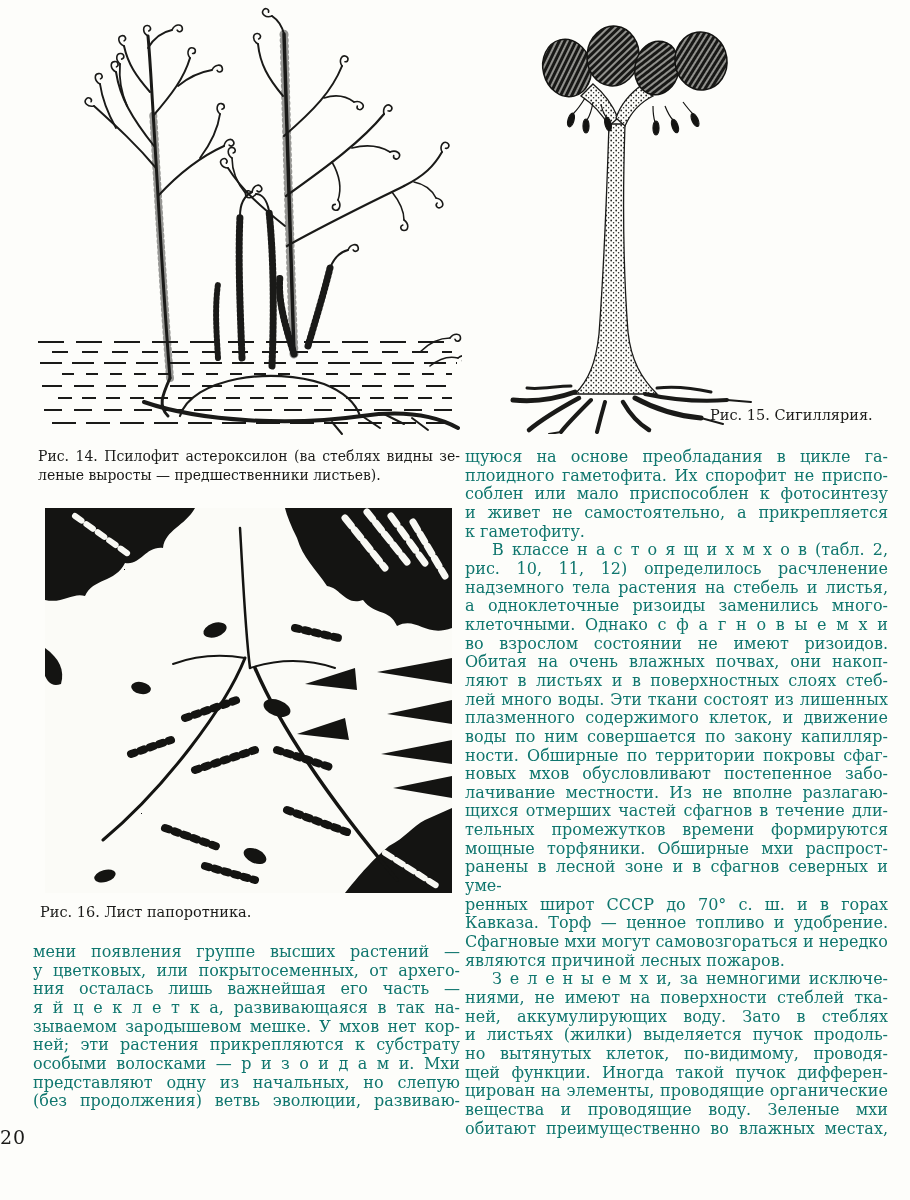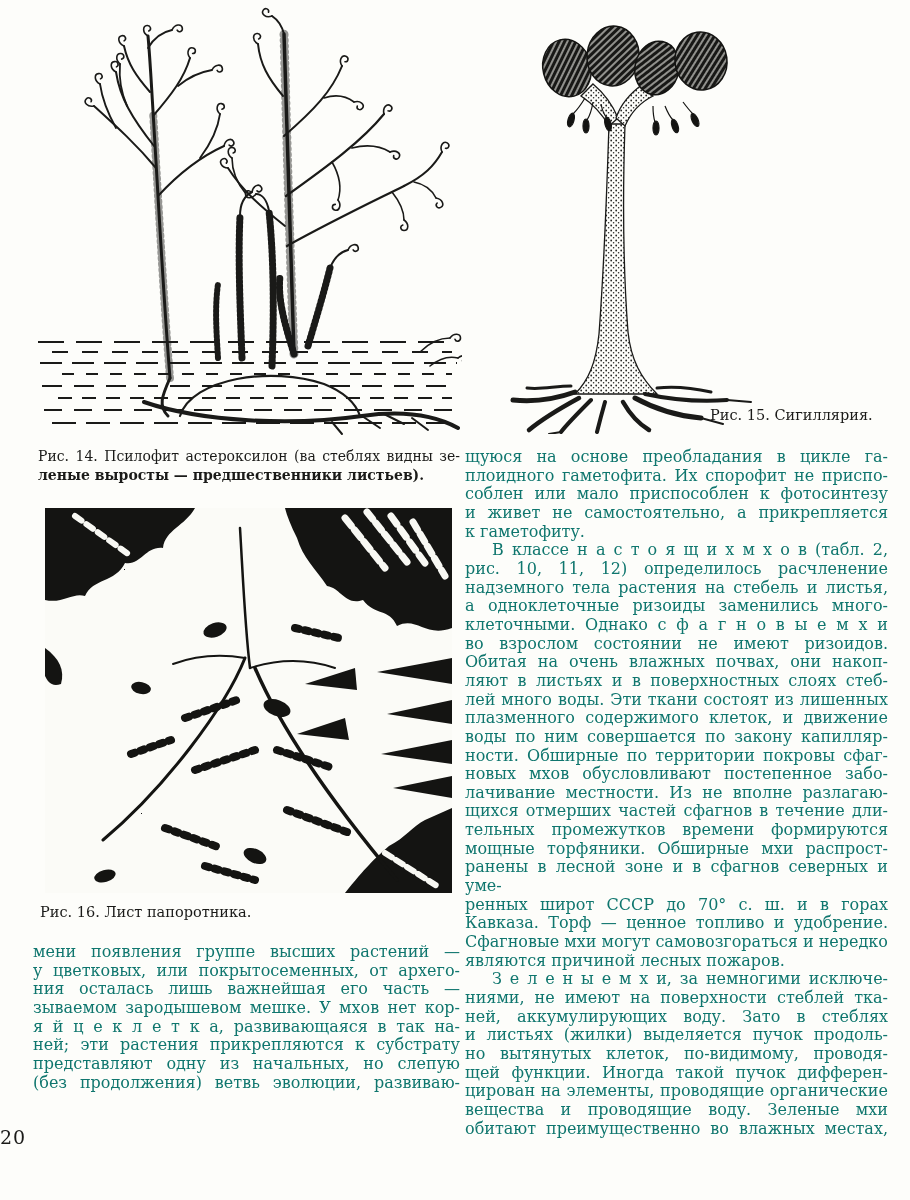--- a/index.html
+++ b/index.html
@@ -14,21 +14,21 @@
   .tcol .tline{
     font-size:16px; line-height:18.65px;
     text-align:justify; text-align-last:justify;
     white-space:normal; color:#0f766e;
   }
   .tcol .tline.end{text-align-last:left;}
   .tcol .tline.indent{padding-left:27px;}
   
   .cap{font-size:14px; line-height:18.5px; color:#1a1a18;}
   .cap .jline{text-align:justify; text-align-last:justify;}
-  .cap .lline{text-align:left;font-weight:bold;}
+  .cap .lline{text-align:left;}
   .cap15{font-size:14.5px;}
   .pageno{
     left:0; top:1126px; width:910px; text-align:left;
     font-size:19px; letter-spacing:1px;
   }
   svg{display:block;}
 </style>
 </head>
 <body>
 
@@ -276,22 +276,23 @@
       </g>
     </svg>
   </div>
 
   <div class="abs cap cap15" style="left:40px; top:903px; width:300px;">Рис. 16. Лист папоротника.</div>
 
   <div class="abs tcol" style="left:33px; top:943px; width:427px;">
       <div class="tline">мени появления группе высших растений —</div>
       <div class="tline">у цветковых, или покрытосеменных, от архего-</div>
       <div class="tline">ния осталась лишь важнейшая его часть —</div>
+      <div class="tline">я й ц е к л е т к а, развивающаяся в так на-</div>
       <div class="tline">зываемом зародышевом мешке. У мхов нет кор-</div>
-      <div class="tline">я й ц е к л е т к а, развивающаяся в так на-</div>
       <div class="tline">ней; эти растения прикрепляются к субстрату</div>
+      <div class="tline">особыми волосками — р и з о и д а м и. Мхи</div>
       <div class="tline">представляют одну из начальных, но слепую</div>
       <div class="tline">(без продолжения) ветвь эволюции, развиваю-</div>
     </div>
 
   <div class="abs pageno">20</div>
 
 </div>
 
 </body></html>

